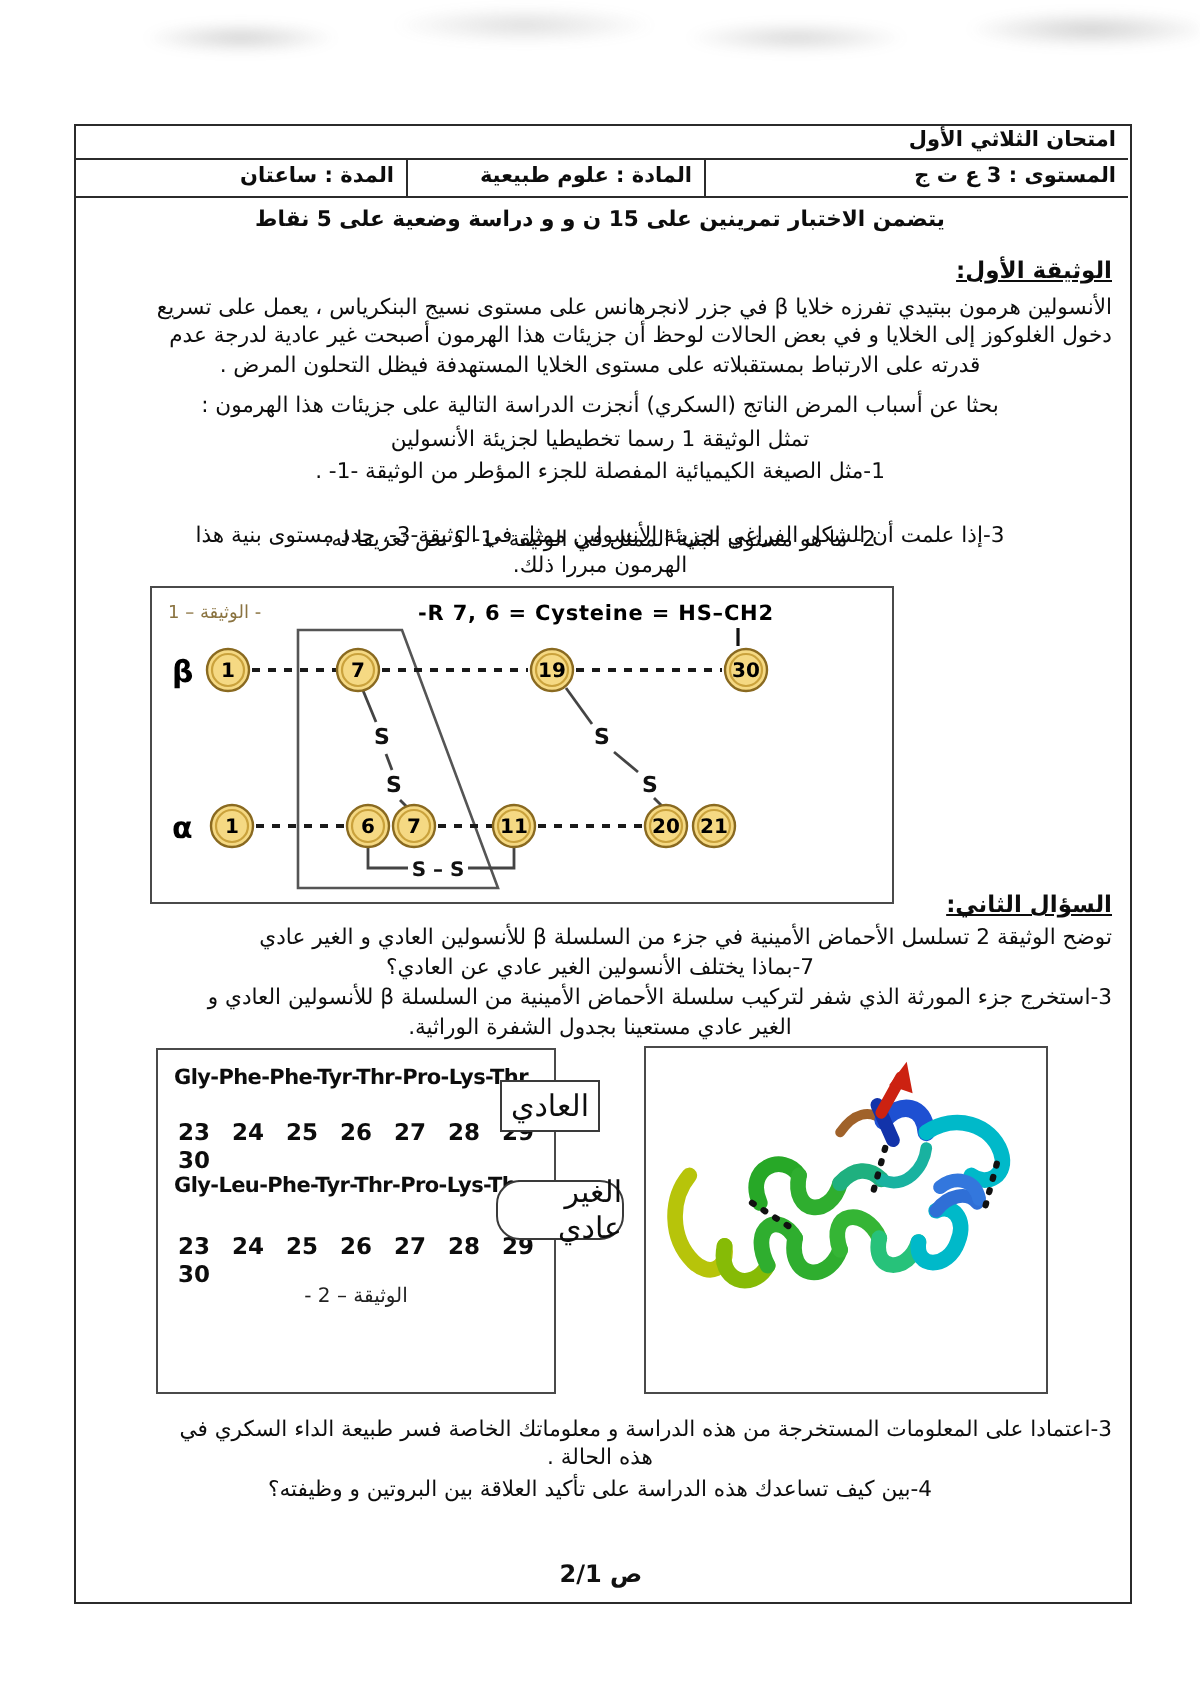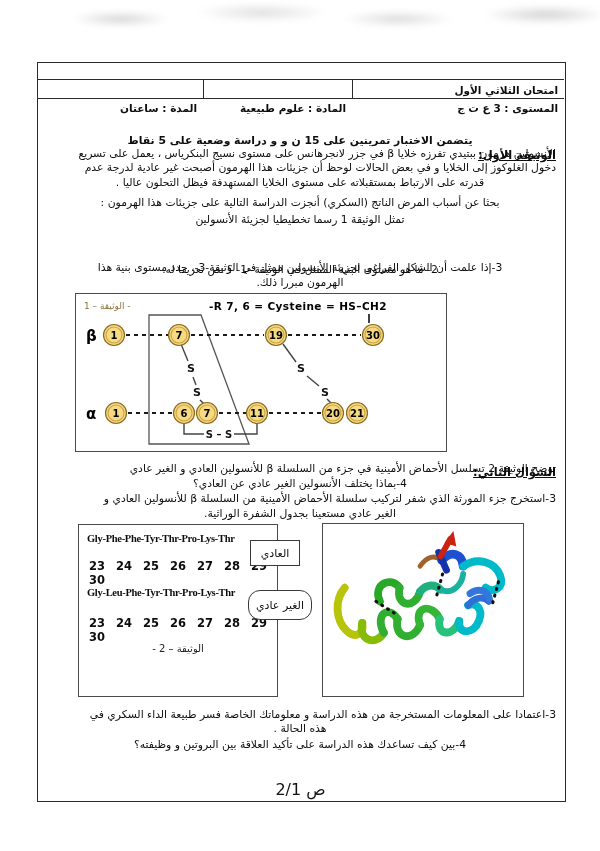--- a/index.html
+++ b/index.html
@@ -9,58 +9,59 @@
   .smudge{position:absolute;top:0;left:55px;right:0;height:42px;filter:blur(3px);opacity:.55;
     background:
       radial-gradient(70px 11px at 12% 45%, rgba(110,110,110,.55), transparent 70%),
       radial-gradient(95px 13px at 38% 30%, rgba(125,125,125,.45), transparent 70%),
       radial-gradient(80px 11px at 63% 45%, rgba(115,115,115,.50), transparent 70%),
       radial-gradient(90px 13px at 90% 35%, rgba(105,105,105,.55), transparent 70%);}
   .frame{position:absolute;left:37px;top:62px;width:527px;height:738px;border:1.6px solid #2b2b2b;}
   .hline{position:absolute;height:0;border-top:1.3px solid #2b2b2b;}
   .vline{position:absolute;width:0;border-left:1.3px solid #2b2b2b;}
   .txt{position:absolute;font-size:10.5px;line-height:13px;color:#0d0d0d;white-space:nowrap;}
-  .b{font-weight:bold;margin-top:20px;}
+  .b{font-weight:bold;}
   .u{text-decoration:underline;}
   .ln{position:absolute;left:44px;right:44px;font-size:10.8px;line-height:13px;color:#0d0d0d;white-space:nowrap;}
   .ta-r{text-align:right;} .ta-c{text-align:center;}
   .docbox{position:absolute;border:1.3px solid #4a4a4a;background:#fff;}
-  .seq{position:absolute;left:8px;font-weight:bold;font-size:10.5px;letter-spacing:-0.3px;color:#0d0d0d;font-family:Liberation Serif, serif;}
+  .seq{position:absolute;left:8px;font-weight:bold;font-size:10.5px;letter-spacing:-0.3px;color:#0d0d0d;}
   .nums{position:absolute;left:10px;font-weight:bold;font-size:11.5px;word-spacing:7px;color:#0d0d0d;}
   .tagbox{position:absolute;border:1.2px solid #3a3a3a;background:#fff;display:flex;
-          align-items:center;justify-content:center;font-size:11px;color:#0d0d0d;z-index:3;}
+          align-items:center;justify-content:center;font-size:15px;color:#0d0d0d;z-index:3;}
   .cap{position:absolute;left:0;right:0;text-align:center;font-size:10px;color:#222;}
-  .footer{position:absolute;left:37px;width:527px;text-align:center;font-weight:normal;font-size:16px;}
+  .footer{position:absolute;left:37px;width:527px;text-align:center;font-weight:bold;font-size:12px;}
 </style>
 </head>
 <body>
 
 <div class="page">
 
   <div class="smudge"></div>
 
   <div class="frame"></div>
 
   <div class="hline" style="left:37px;top:79px;width:527px;"></div>
   <div class="hline" style="left:37px;top:98px;width:527px;"></div>
   <div class="vline" style="left:203px;top:79px;height:19px;"></div>
   <div class="vline" style="left:352px;top:79px;height:19px;"></div>
 
   <div class="txt b" dir="rtl" style="top:64px;right:42px;">امتحان الثلاثي الأول</div>
   <div class="txt b" dir="rtl" style="top:82px;right:42px;text-align:right;">المستوى : 3 ع ت ج</div>
   <div class="txt b" dir="rtl" style="top:82px;right:254px;">المادة : علوم طبيعية</div>
   <div class="txt b" dir="rtl" style="top:82px;right:403px;">المدة : ساعتان</div>
-  <div class="ln b ta-c" dir="rtl" style="top:114px;">يتضمن الاختبار تمرينين على 15 ن و و دراسة وضعية على 5 نقاط</div>
+  <div class="ln b ta-c" dir="rtl" style="top:103px;">يتضمن الاختبار تمرينين على 15 ن و و دراسة وضعية على 5 نقاط</div>
 
   <div class="ln b u ta-r" dir="rtl" style="top:129px;font-size:11.5px;">الوثيقة الأول:</div>
   <div class="ln ta-r" dir="rtl" style="top:147px;">الأنسولين هرمون ببتيدي تفرزه خلايا β في جزر لانجرهانس على مستوى نسيج البنكرياس ، يعمل على تسريع</div>
   <div class="ln ta-r" dir="rtl" style="top:161px;">دخول الغلوكوز إلى الخلايا و في بعض الحالات لوحظ أن جزيئات هذا الهرمون أصبحت غير عادية لدرجة عدم</div>
-  <div class="ln ta-c" dir="rtl" style="top:176px;">قدرته على الارتباط بمستقبلاته على مستوى الخلايا المستهدفة فيظل التحلون عاليا .</div>
+  <div class="ln ta-c" dir="rtl" style="top:176px;">قدرته على الارتباط بمستقبلاته على مستوى الخلايا المستهدفة فيظل التحلون المرض .</div>
   <div class="ln ta-c" dir="rtl" style="top:196px;">بحثا عن أسباب المرض الناتج (السكري) أنجزت الدراسة التالية على جزيئات هذا الهرمون :</div>
   <div class="ln ta-c" dir="rtl" style="top:213px;">تمثل الوثيقة 1 رسما تخطيطيا لجزيئة الأنسولين</div>
+  <div class="ln ta-c" dir="rtl" style="top:229px;">1-مثل الصيغة الكيميائية المفصلة للجزء المؤطر من الوثيقة -1- .</div>
   <div class="ln ta-c" dir="rtl" style="top:263px;">2- ما هو مستوى البنية الممثل في الوثيقة -1- ؟ نص تعريفا له.</div>
   <div class="ln ta-c" dir="rtl" style="top:261px;">3-إذا علمت أن الشكل الفراغي لجزيئة الأنسولين ممثل في الوثيقة-3-، حدد مستوى بنية هذا</div>
   <div class="ln ta-c" dir="rtl" style="top:276px;">الهرمون مبررا ذلك.</div>
 
   <div class="docbox" style="left:75px;top:293px;width:370px;height:157px;">
     <svg width="370" height="157" viewBox="0 0 370 157">
 
       <polygon points="73,21 125,21 173,150 73,150" fill="none" stroke="#555" stroke-width="1.3"></polygon>
 
       <text x="8" y="15" font-size="9" fill="#8a7340">الوثيقة – 1 -</text>
@@ -150,21 +151,21 @@
             <circle cx="281" cy="119" r="10.5" fill="#f5d983" stroke="#8a6a20" stroke-width="1.2"></circle>
             <circle cx="281" cy="119" r="8" fill="none" stroke="#caa23c" stroke-width="1.1"></circle>
             <text x="281" y="122.5" text-anchor="middle" font-size="10" font-weight="bold">21</text>
           </g>
       </g>
     </svg>
   </div>
 
   <div class="ln b u ta-r" dir="rtl" style="top:446px;font-size:11.5px;">السؤال الثاني:</div>
   <div class="ln ta-r" dir="rtl" style="top:462px;">توضح الوثيقة 2 تسلسل الأحماض الأمينية في جزء من  السلسلة β للأنسولين العادي و الغير عادي</div>
-  <div class="ln ta-c" dir="rtl" style="top:477px;">4-بماذا يختلف الأنسولين الغير عادي عن العادي؟</div>
+  <div class="ln ta-c" dir="rtl" style="top:477px;">7-بماذا يختلف الأنسولين الغير عادي عن العادي؟</div>
   <div class="ln ta-r" dir="rtl" style="top:492px;">3-استخرج جزء المورثة الذي شفر لتركيب سلسلة الأحماض الأمينية من السلسلة β للأنسولين العادي و</div>
   <div class="ln ta-c" dir="rtl" style="top:507px;">الغير عادي مستعينا بجدول الشفرة الوراثية.</div>
 
   <div class="docbox" style="left:78px;top:524px;width:198px;height:171px;">
     <div class="seq" style="top:8px;">Gly-Phe-Phe-Tyr-Thr-Pro-Lys-Thr</div>
     <div class="nums" style="top:34px;">23 24 25 26 27 28 29 30</div>
     <div class="seq" style="top:62px;">Gly-Leu-Phe-Tyr-Thr-Pro-Lys-Thr</div>
     <div class="nums" style="top:91px;">23 24 25 26 27 28 29 30</div>
     <div class="cap" dir="rtl" style="top:118px;">الوثيقة – 2 -</div>
   </div>

